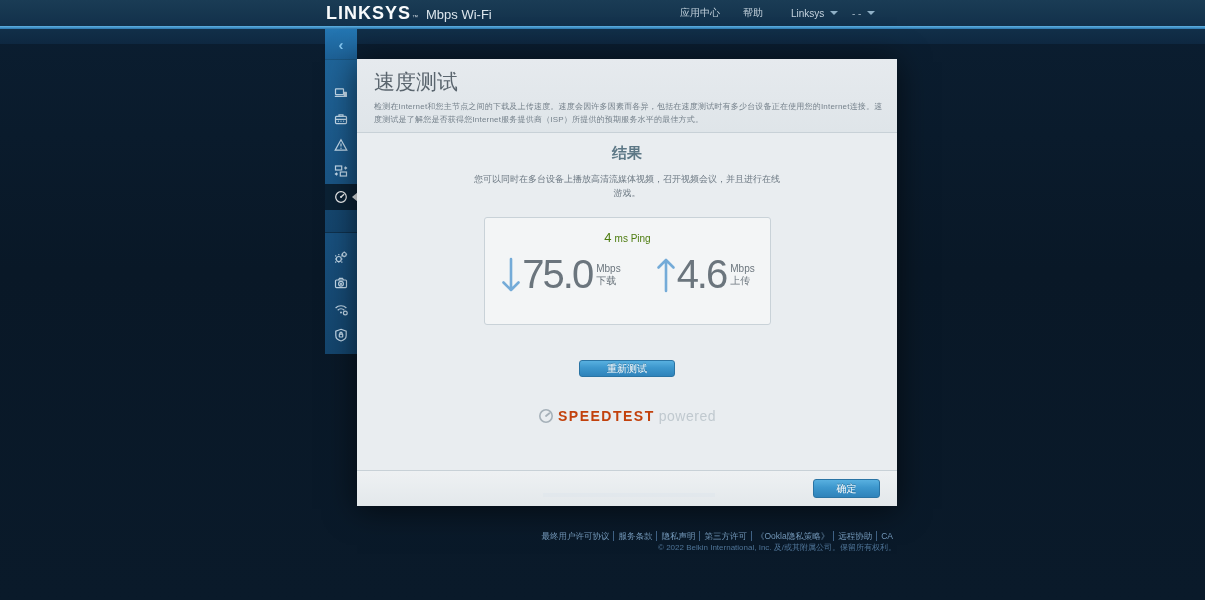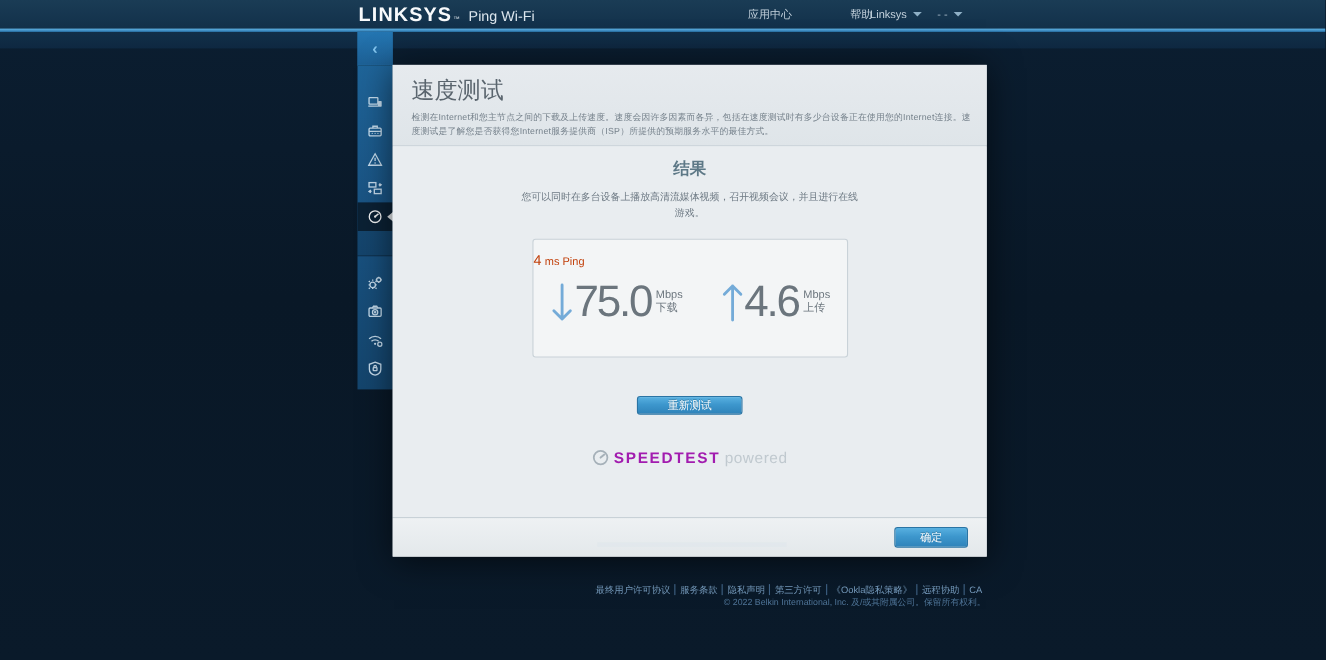--- a/index.html
+++ b/index.html
@@ -11,21 +11,21 @@
   .header { position:absolute; top:0; left:0; width:1205px; height:44px;
             background:linear-gradient(180deg,#1a3c55 0%,#12304a 60%,#0e2841 100%); }
   .header-line { position:absolute; top:26px; left:0; width:1205px; height:3px;
                  background:linear-gradient(180deg,#5fb2e4 0%,#2b76ad 100%); }
   .logo { position:absolute; left:326px; top:3px; display:flex; align-items:baseline; cursor:default; }
   .logo-brand { color:#f8fafc; font-size:18px; font-weight:bold; letter-spacing:1px; }
   .logo-mark { color:#cfd9e0; font-size:6px; vertical-align:super; margin-left:1px; }
   .logo-product { color:#dce6ed; font-size:13px; font-weight:400; margin-left:8px; }
   .nav-item { position:absolute; top:0; height:26px; display:flex; align-items:center; gap:6px;
               color:#c4d2dd; font-size:10px; cursor:pointer; }
-  .nav-app { left:680px; } .nav-help { left:773px; } .nav-linksys { left:791px; } .nav-router { left:852px; color:#9fb2c1; }
+  .nav-app { left:680px; } .nav-help { left:743px; } .nav-linksys { left:791px; } .nav-router { left:852px; color:#9fb2c1; }
   .caret { width:0; height:0; border-left:4px solid transparent; border-right:4px solid transparent; border-top:4px solid #8fb0c6; }
 
   
   .sidebar { position:absolute; left:325px; top:29px; width:32px; height:325px;
              background:linear-gradient(180deg,#20689e 0%,#1a5585 45%,#14456d 100%); }
   .sb-back { height:31px; display:flex; align-items:center; justify-content:center;
              background:linear-gradient(180deg,#2476b2,#1d6095); border-bottom:1px solid rgba(0,0,0,.28);
              color:#82c4ee; font-size:15px; font-weight:bold; cursor:pointer; }
   .sb-group1 { padding-top:20px; }
   .sb-item { height:26px; display:flex; align-items:center; justify-content:center; cursor:pointer; position:relative; }
@@ -48,36 +48,36 @@
   .dlg-title { position:absolute; left:17px; top:9px; font-size:21px; color:#5a656e; font-weight:400; }
   .dlg-desc { position:absolute; left:17px; top:42px; width:509px; font-size:8px; line-height:1.62;
               color:#76828c; letter-spacing:.2px; }
   .dlg-body { position:absolute; top:74px; left:0; right:0; bottom:36px; background:#e9edf0; }
   .res-heading { position:absolute; top:11px; left:0; right:0; text-align:center;
                  font-size:15px; color:#5d7886; font-weight:700; }
   .res-summary { position:absolute; top:40px; left:50%; transform:translateX(-50%); width:312px;
                  text-align:center; font-size:9px; line-height:1.5; color:#6e7a84; }
   .res-card { position:absolute; top:84px; left:127px; width:287px; height:108px;
               background:#f3f5f6; border:1px solid #c9d2d8; border-radius:3px; }
-  .ping-row { padding-top:10px; color:#c2410c; }
+  .ping-row { text-align:center; padding-top:10px; color:#4d7c0f; }
   .ping-val { font-size:13px; }
   .ping-unit { font-size:10px; margin-left:3px; }
   .speeds { display:flex; justify-content:center; align-items:flex-start; gap:34px; margin-top:7px; }
   .speed-group { display:flex; align-items:center; }
   .speed-arrow { margin-top:2px; }
   .speed-num { font-size:40px; color:#6b757d; letter-spacing:-2px; line-height:1; }
   .speed-units { margin-left:4px; padding-top:2px; color:#6b757d; font-size:10px; line-height:1.25; }
   .btn { background:linear-gradient(180deg,#58b0e0 0%,#3d97cd 45%,#2f83ba 100%);
          border:1px solid #2a74a4; border-radius:3px; color:#fff; text-shadow:0 -1px 0 rgba(0,0,0,.25);
          cursor:pointer; font-family:inherit; }
   .retest-btn { position:absolute; top:227px; left:50%; transform:translateX(-50%);
                 width:96px; height:17px; font-size:10px; }
   .st-logo { position:absolute; top:275px; left:0; right:0; display:flex; justify-content:center;
              align-items:center; gap:4px; }
-  .st-brand { font-size:14px; font-weight:bold; letter-spacing:1.5px; color:#a21caf; }
+  .st-brand { font-size:14px; font-weight:bold; letter-spacing:1.5px; color:#c2410c; }
   .st-powered { font-size:14px; font-weight:400; color:#c0c9cf; letter-spacing:.5px; }
   .dlg-footer { position:absolute; bottom:0; left:0; right:0; height:36px;
                 background:linear-gradient(180deg,#eef1f3,#e3e8eb); border-top:1px solid #c8d1d7; }
   .ok-btn { position:absolute; right:17px; top:8px; width:67px; height:19px; font-size:10px; }
 
   .bg-hint { position:absolute; left:543px; top:493px; width:172px; height:4px; background:rgba(180,205,225,.08); }
 
   
   .pfooter-links { position:absolute; top:531px; right:308px; font-size:8.5px; color:#7397b8; white-space:nowrap; }
   .flink { cursor:pointer; padding:0 4px;margin-top:21px; }
@@ -86,21 +86,21 @@
 </style>
 </head>
 <body>
 
 <div class="stage">
 
   <div class="header">
     <div class="logo">
       <span class="logo-brand">LINKSYS</span>
         <sup class="logo-mark">™</sup>
-      <span class="logo-product">Ping Wi-Fi</span>
+      <span class="logo-product">Mbps Wi-Fi</span>
     </div>
     <div class="nav-item nav-app">
       <span>应用中心</span>
     </div>
     <div class="nav-item nav-help">
       <span>帮助</span>
     </div>
     <div class="nav-item nav-linksys">
       <span>Linksys</span>
       <span class="caret"></span>

